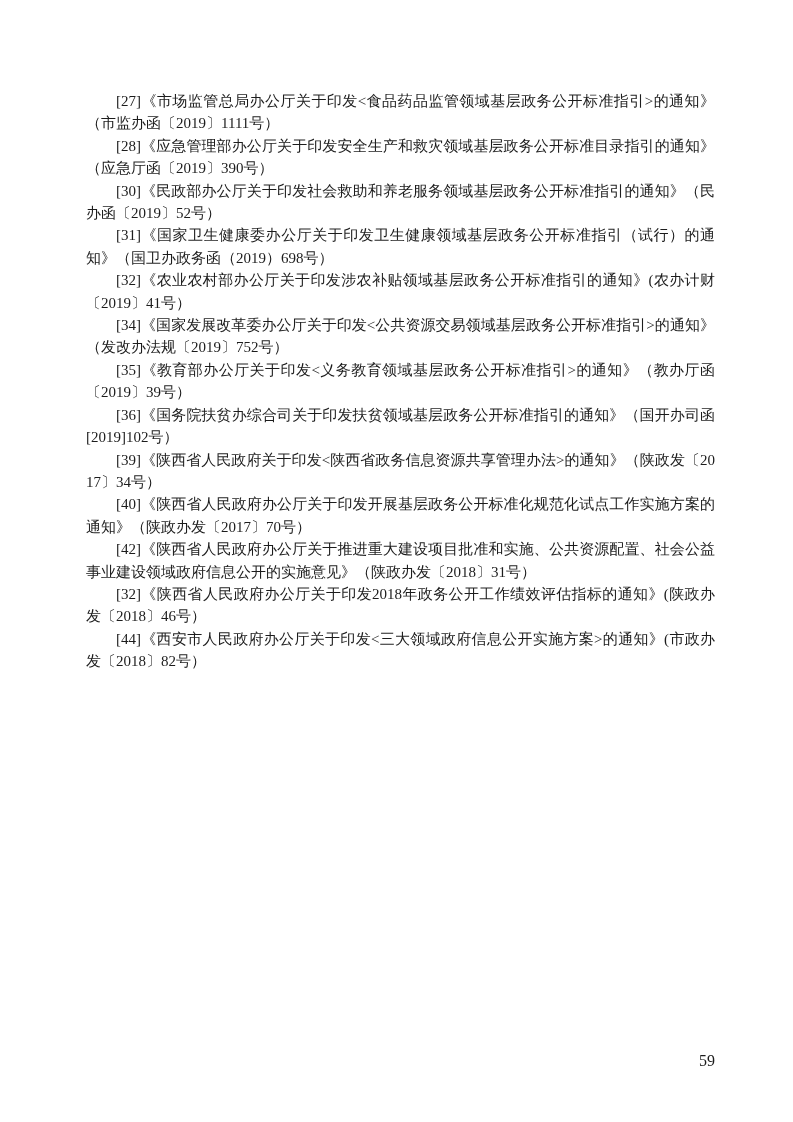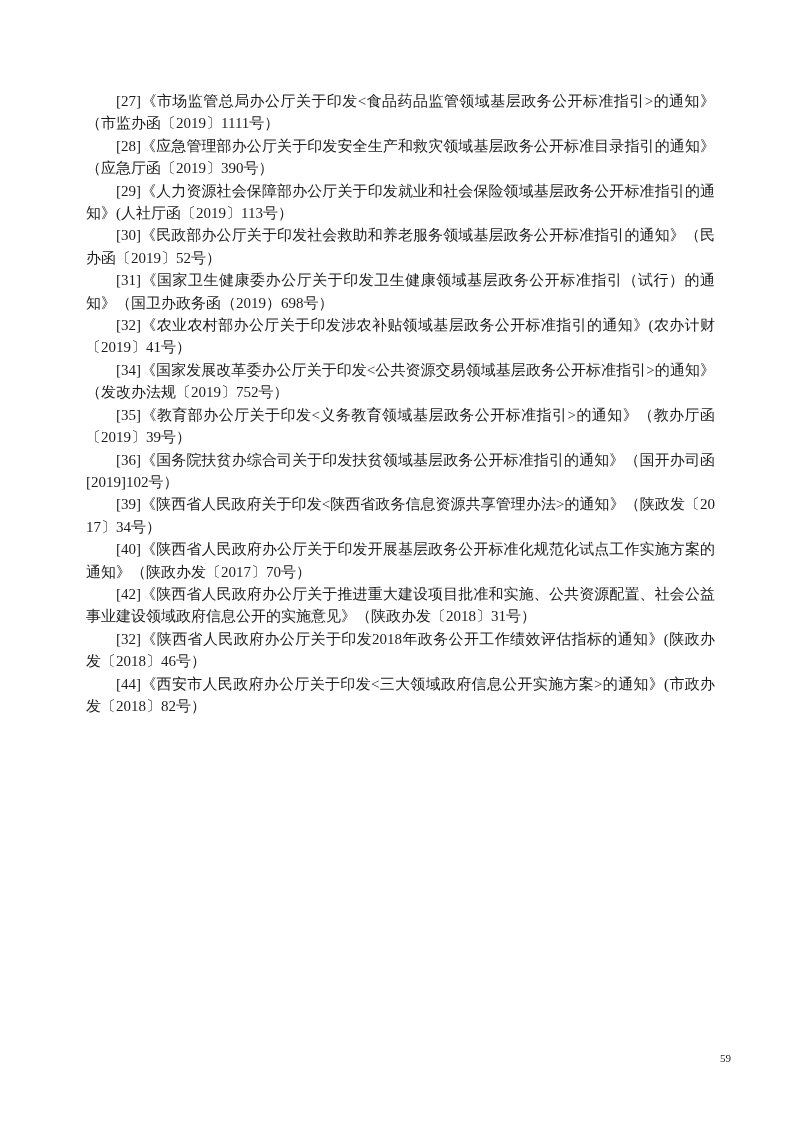--- a/index.html
+++ b/index.html
@@ -37,33 +37,31 @@
     text-align: justify;
     text-indent: 2em;
     word-break: break-all;
   }
   .page-number {
     position: absolute;
     top: 1052px;
     left: 0;
     width: 715px;
     text-align: right;
-    font-size: 11px;
+    font-size: 16px;
     color: #1c1c1c;
-    margin-left: 16px;
   }
 </style>
 </head>
 <body>
 
 <div class="page">
   <div class="content">
     <p class="ref">[27]《市场监管总局办公厅关于印发&lt;食品药品监管领域基层政务公开标准指引&gt;的通知》（市监办函〔2019〕1111号）</p>
     <p class="ref">[28]《应急管理部办公厅关于印发安全生产和救灾领域基层政务公开标准目录指引的通知》（应急厅函〔2019〕390号）</p>
-    <p class="ref">[29]《人力资源社会保障部办公厅关于印发就业和社会保险领域基层政务公开标准指引的通知》(人社厅函〔2019〕113号）</p>
     <p class="ref">[30]《民政部办公厅关于印发社会救助和养老服务领域基层政务公开标准指引的通知》（民办函〔2019〕52号）</p>
     <p class="ref">[31]《国家卫生健康委办公厅关于印发卫生健康领域基层政务公开标准指引（试行）的通知》（国卫办政务函（2019）698号）</p>
     <p class="ref">[32]《农业农村部办公厅关于印发涉农补贴领域基层政务公开标准指引的通知》(农办计财〔2019〕41号）</p>
     <p class="ref">[34]《国家发展改革委办公厅关于印发&lt;公共资源交易领域基层政务公开标准指引&gt;的通知》（发改办法规〔2019〕752号）</p>
     <p class="ref">[35]《教育部办公厅关于印发&lt;义务教育领域基层政务公开标准指引&gt;的通知》（教办厅函〔2019〕39号）</p>
     <p class="ref">[36]《国务院扶贫办综合司关于印发扶贫领域基层政务公开标准指引的通知》（国开办司函[2019]102号）</p>
     <p class="ref">[39]《陕西省人民政府关于印发&lt;陕西省政务信息资源共享管理办法&gt;的通知》（陕政发〔2017〕34号）</p>
     <p class="ref">[40]《陕西省人民政府办公厅关于印发开展基层政务公开标准化规范化试点工作实施方案的通知》（陕政办发〔2017〕70号）</p>
     <p class="ref">[42]《陕西省人民政府办公厅关于推进重大建设项目批准和实施、公共资源配置、社会公益事业建设领域政府信息公开的实施意见》（陕政办发〔2018〕31号）</p>
     <p class="ref">[32]《陕西省人民政府办公厅关于印发2018年政务公开工作绩效评估指标的通知》(陕政办发〔2018〕46号）</p>

